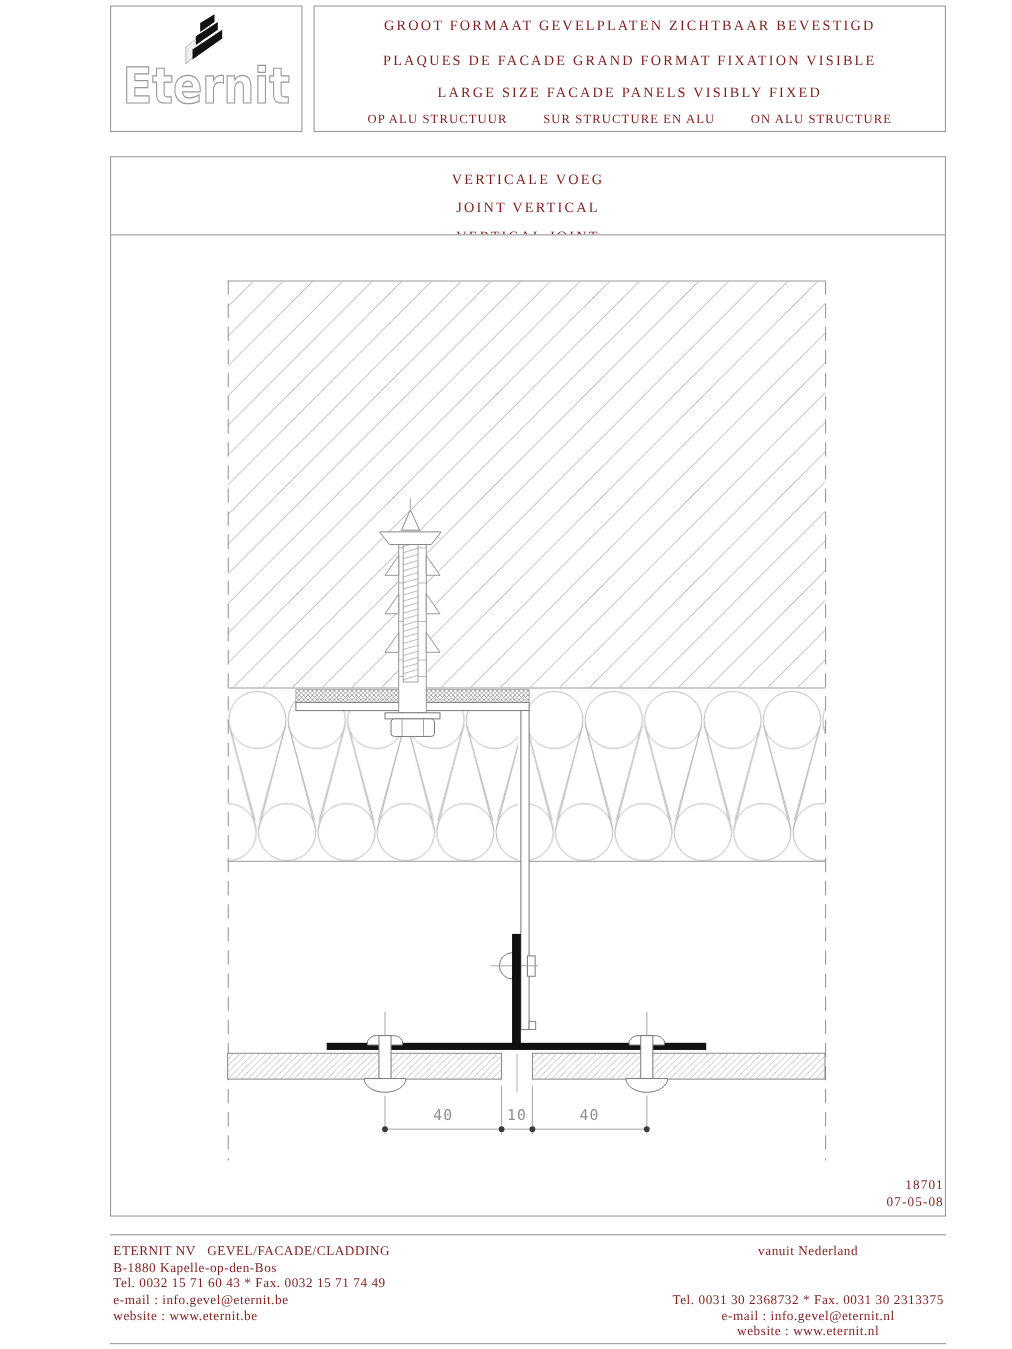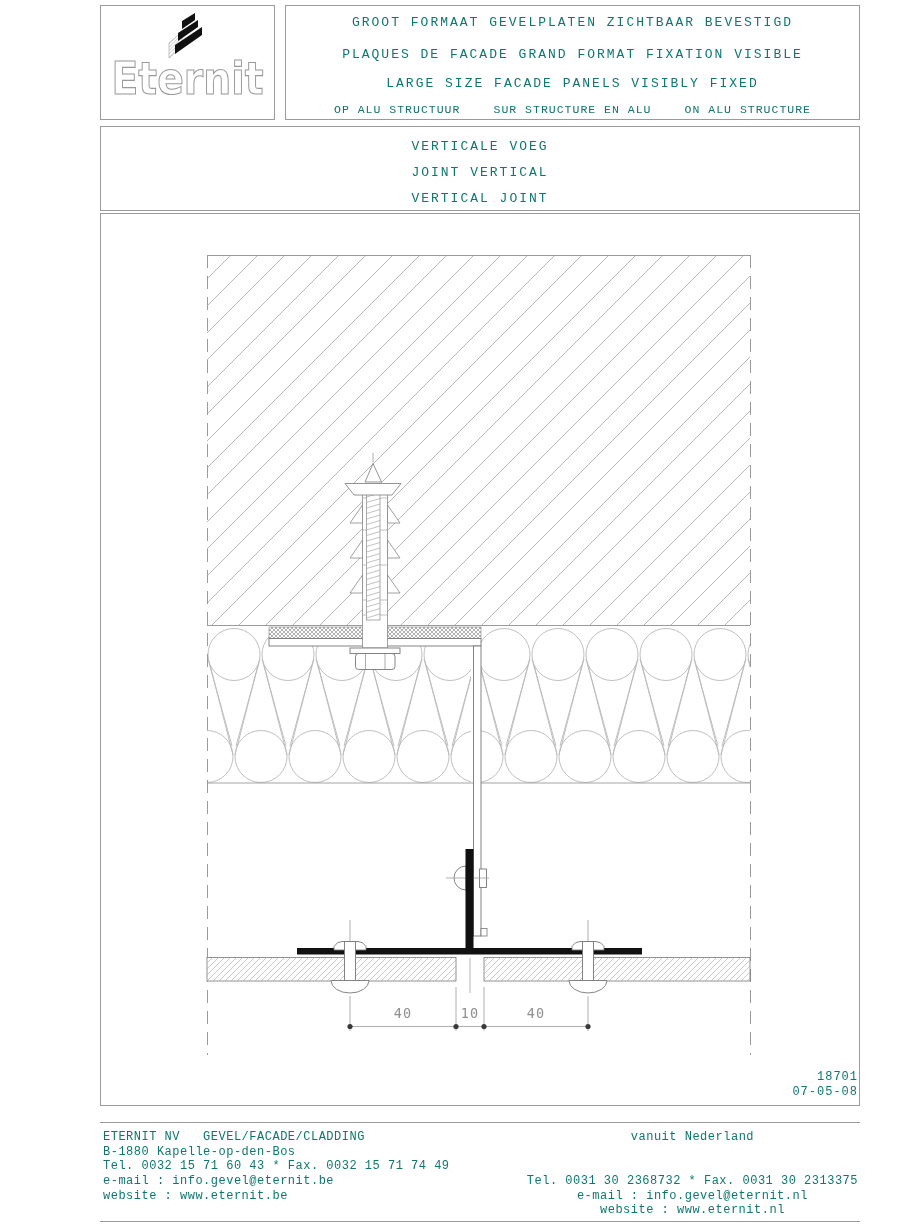--- a/index.html
+++ b/index.html
@@ -1,19 +1,19 @@
 <!DOCTYPE html>
 <html><head>
 <meta charset="utf-8">
 <style>
   html,body{margin:0;padding:0;background:#fff;}
   #sheet{position:relative;width:920px;height:1226px;background:#ffffff;overflow:hidden;
          font-family:"DejaVu Sans Mono","Liberation Mono",monospace;color:#8f8f8f;}
   .box{position:absolute;border:1px solid #9a9a9a;background:#fff;}
-  .cad{font-family:Liberation Mono, monospace;color:#0f766e;}
+  .cad{font-family:Liberation Serif, serif;color:#7f1d1d;}
   .tline{position:absolute;left:0;right:0;text-align:center;font-size:13px;letter-spacing:2px;white-space:pre;}
   .subrow{position:absolute;left:0;right:0;top:97px;display:flex;justify-content:space-between;
           padding:0 48px;font-size:11.5px;letter-spacing:1px;}
   .stline{position:absolute;left:0;right:0;text-align:center;font-size:13px;letter-spacing:2px;}
   .fcol{position:absolute;font-size:12px;letter-spacing:.5px;line-height:14.7px;}
   .fline{height:14.7px;white-space:pre;}
   .numblock{position:absolute;right:62px;top:1070px;text-align:right;font-size:12px;letter-spacing:1px;line-height:15px;}
   svg{position:absolute;left:0;top:0;}
   .rule{position:absolute;left:100px;width:760px;height:0;border-top:1px solid #9a9a9a;}
 </style>
@@ -43,21 +43,21 @@
     <div class="tline cad" style="top:9px;">GROOT FORMAAT GEVELPLATEN ZICHTBAAR BEVESTIGD</div>
     <div class="tline cad" style="top:41px;">PLAQUES DE FACADE GRAND FORMAT FIXATION VISIBLE</div>
     <div class="tline cad" style="top:70px;">LARGE SIZE FACADE PANELS VISIBLY FIXED</div>
     <div class="subrow cad">
       <span>OP ALU STRUCTUUR</span>
       <span>SUR STRUCTURE EN ALU</span>
       <span>ON ALU STRUCTURE</span>
     </div>
   </div>
 
-  <div class="box" style="left:100px;top:126px;width:758px;height:83px;">
+  <div class="box" style="left:100px;top:142px;width:758px;height:83px;">
     <div class="stline cad" style="top:12px;">VERTICALE VOEG</div>
     <div class="stline cad" style="top:64px;">VERTICAL JOINT</div>
     <div class="stline cad" style="top:38px;">JOINT VERTICAL</div>
   </div>
 
   <div class="box" style="left:100px;top:213px;width:758px;height:891px;"></div>
 
   <svg width="920" height="1226" viewBox="0 0 920 1226">
     <defs>
       <pattern id="wallhatch" width="27" height="27" patternUnits="userSpaceOnUse">

